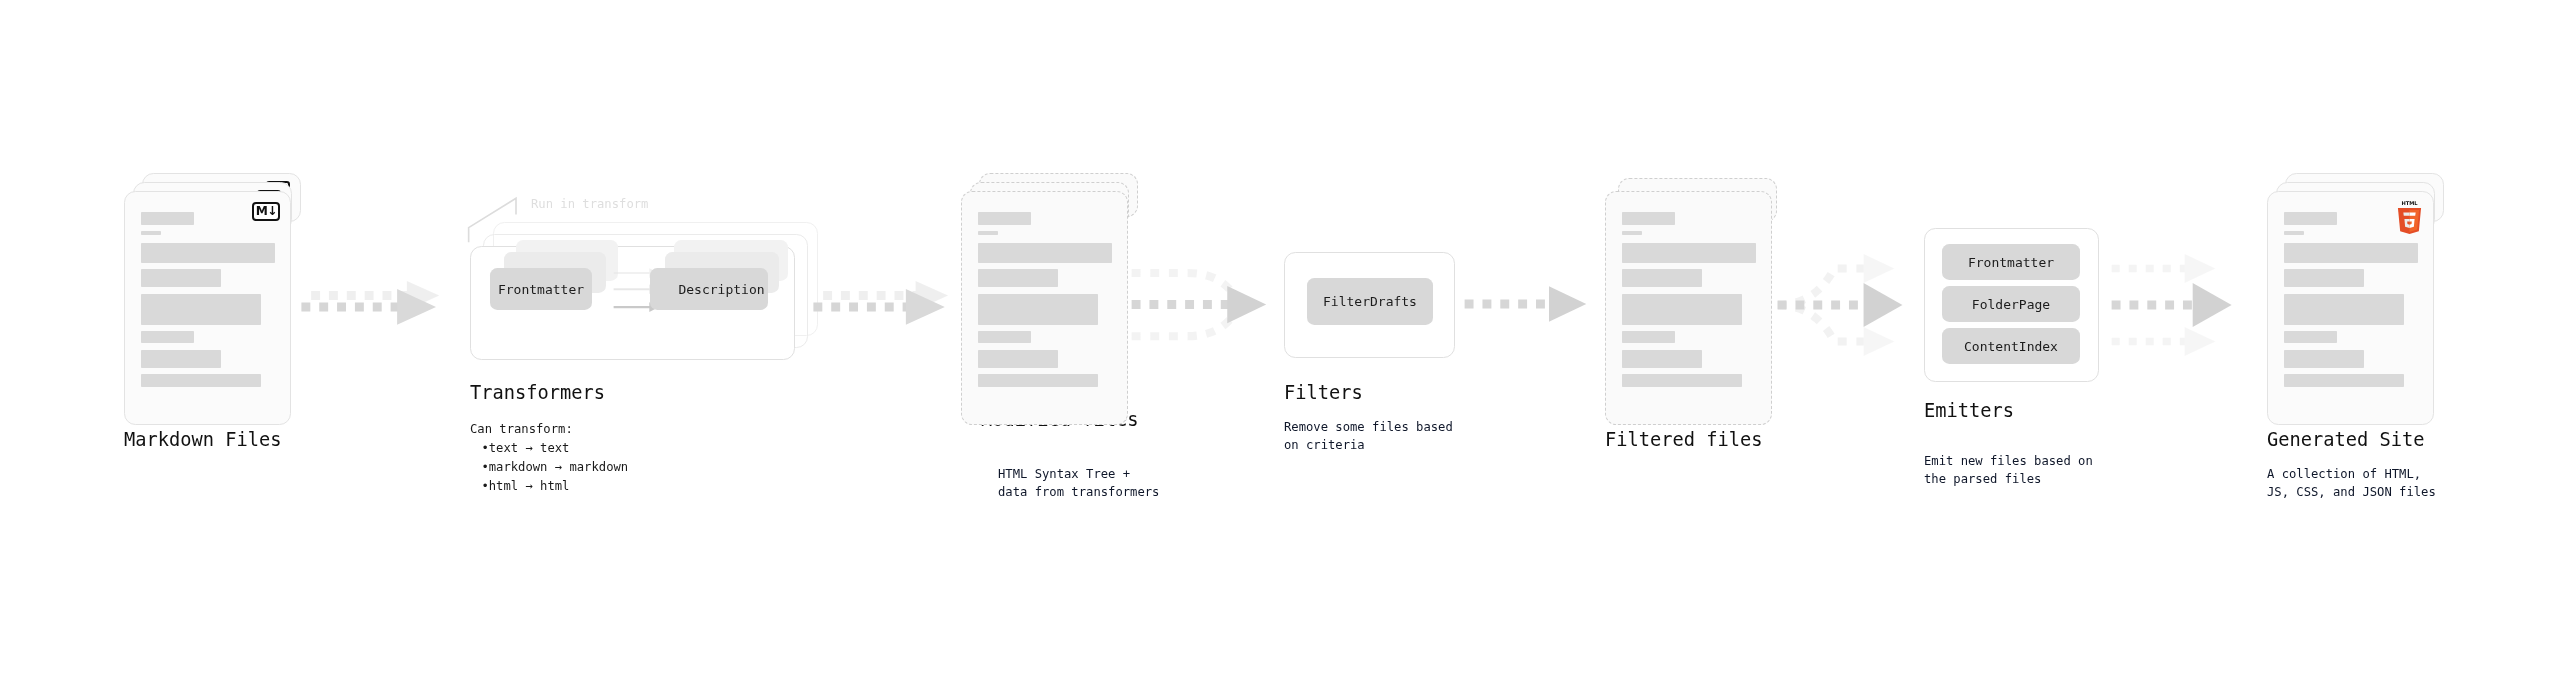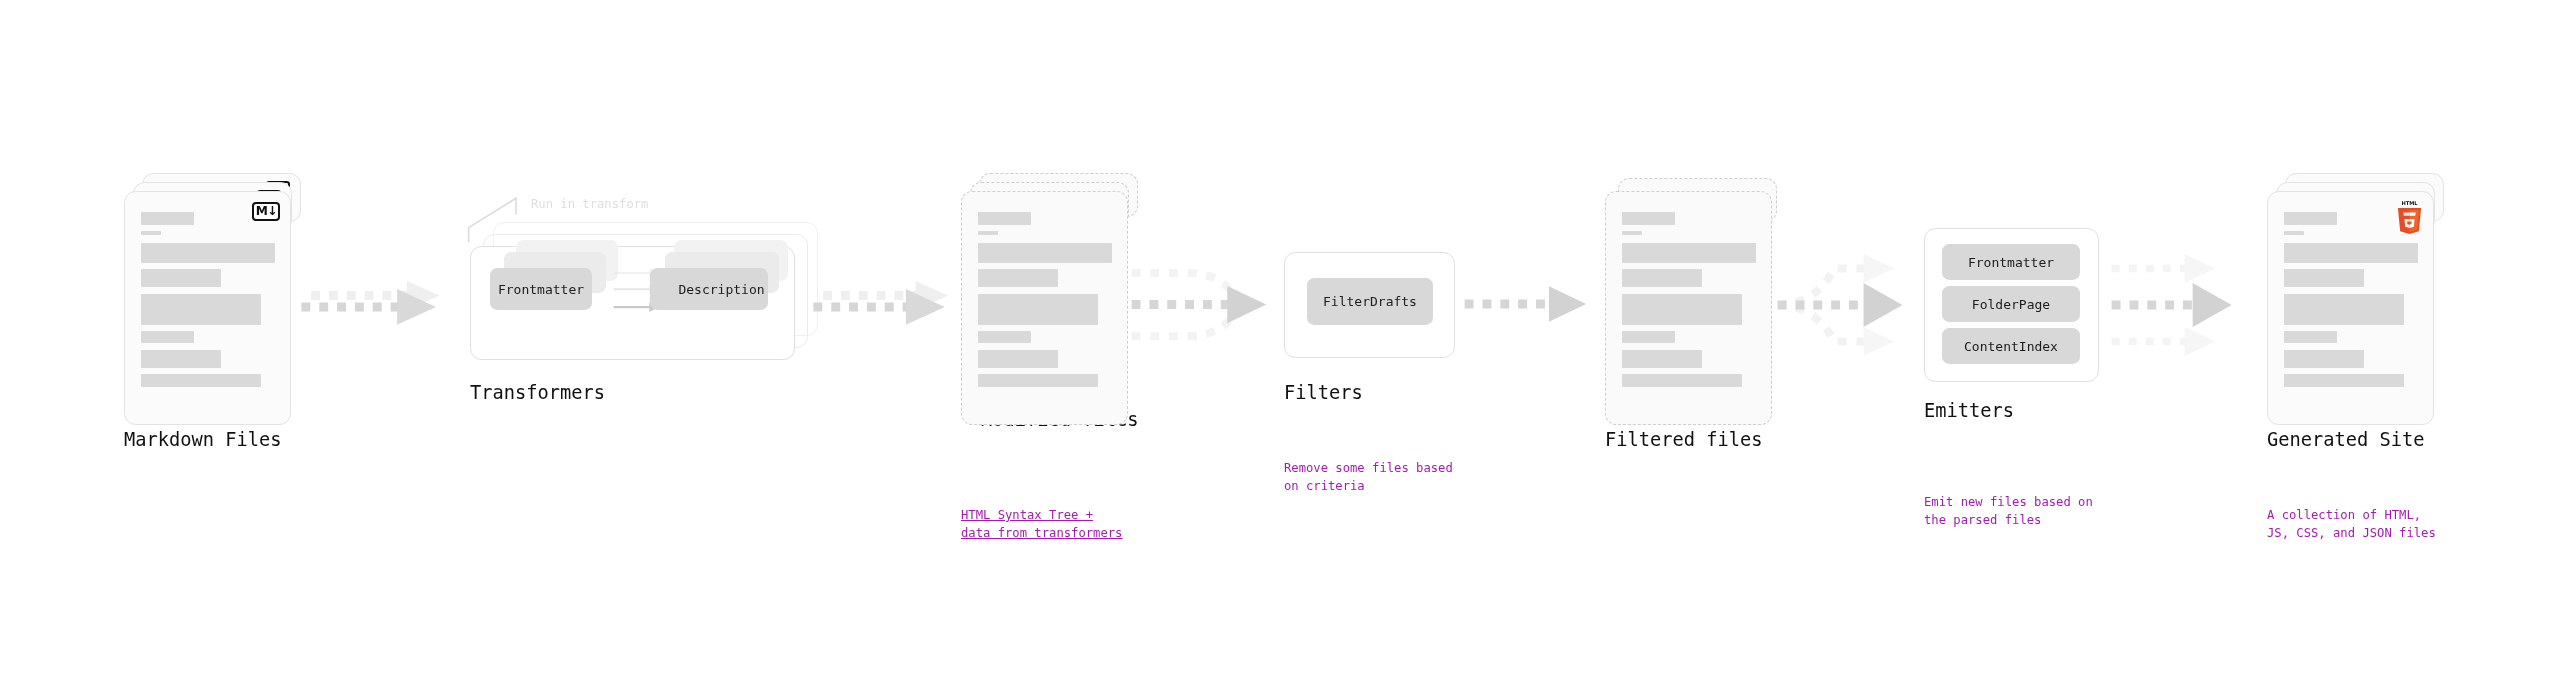--- a/index.html
+++ b/index.html
@@ -92,24 +92,23 @@
 
   
   .title {
     position: absolute;
     font-size: 18.7px; color: #111; white-space: nowrap;
     font-family: "DejaVu Sans Mono", "Liberation Mono", monospace;
     letter-spacing: 0px;
   }
   .subtitle {
     position: absolute;
-    font-size: 12.2px; color: #a21caf; line-height: 1.5;
+    font-size: 12.2px; color: #0f172a; line-height: 1.5;
     font-family: "DejaVu Sans Mono", "Liberation Mono", monospace;
     white-space: pre-line;
-    margin-top: 41px;
   }
   .bullets {
     position: absolute;
     font-size: 12.2px; color: #1a1a1a; line-height: 1.55;
     font-family: "DejaVu Sans Mono", "Liberation Mono", monospace;
   }
   .bullets ul { list-style: none; margin-left: 11.4px; }
   .bullets li::before { content: "\2022 "; }
 
   .parallel-label {
@@ -185,20 +184,28 @@
     <g>
       <line x1="2" y1="48" x2="48" y2="48" stroke="#c9c9c9" stroke-width="2.6"></line>
       <polygon points="46,42 58,48 46,54" fill="#c9c9c9"></polygon>
     </g>
   </svg>
 
   <div class="pill" style="left:490px; top:268px; width:102px; height:42px;">Frontmatter</div>
   <div class="pill" style="left:650px; top:268px; width:118px; height:42px;padding-left:25px;">Description</div>
 
   <div class="title" style="left:470px; top:382px;">Transformers</div>
+  <div class="bullets" style="left:470px; top:420px;">
+    <div>Can transform:</div>
+    <ul>
+      <li>text → text</li>
+      <li>markdown → markdown</li>
+      <li>html → html</li>
+    </ul>
+  </div>
 
   <svg class="node" style="left:813px; top:268px;" width="163" height="73" viewBox="0 0 200 90">
     <g transform="translate(12,-14)" opacity="0.45">
       <line x1="0" y1="48" x2="118" y2="48" stroke="#dddddd" stroke-width="11" stroke-dasharray="11 11"></line>
       <polygon points="114,30 154,48 114,66" fill="#dddddd"></polygon>
     </g>
     <g>
       <line x1="0" y1="48" x2="118" y2="48" stroke="#d6d6d6" stroke-width="11" stroke-dasharray="11 11"></line>
       <polygon points="114,26 162,48 114,70" fill="#d9d9d9"></polygon>
     </g>
@@ -214,21 +221,21 @@
         <div class="bar" style="width:134px;height:19.5px;"></div>
         <div class="bar" style="width:80px;height:18px;"></div>
         <div class="bar" style="width:120px;height:31px;"></div>
         <div class="bar" style="width:53px;height:12.2px;"></div>
         <div class="bar" style="width:80px;height:18px;"></div>
         <div class="bar" style="width:120px;height:13px;"></div>
       </div>
     </div>
   </div>
   <div class="title" style="left:961px; top:409px;margin-left:20px;">Modified files</div>
-  <div class="subtitle" style="left:961px; top:465px;text-decoration:underline;">HTML Syntax Tree +
+  <div class="subtitle" style="left:998px; top:465px;">HTML Syntax Tree +
 data from transformers</div>
 
   <svg class="node" style="left:1130px; top:250px;" width="154" height="114" viewBox="0 0 190 140">
     <g opacity="0.42">
       <path d="M2,28 L70,28 Q118,28 134,66" fill="none" stroke="#e3e3e3" stroke-width="10" stroke-dasharray="11 12"></path>
     </g>
     <g opacity="0.42">
       <path d="M2,106 L70,106 Q118,106 134,68" fill="none" stroke="#e3e3e3" stroke-width="10" stroke-dasharray="11 12"></path>
     </g>
     <g>

